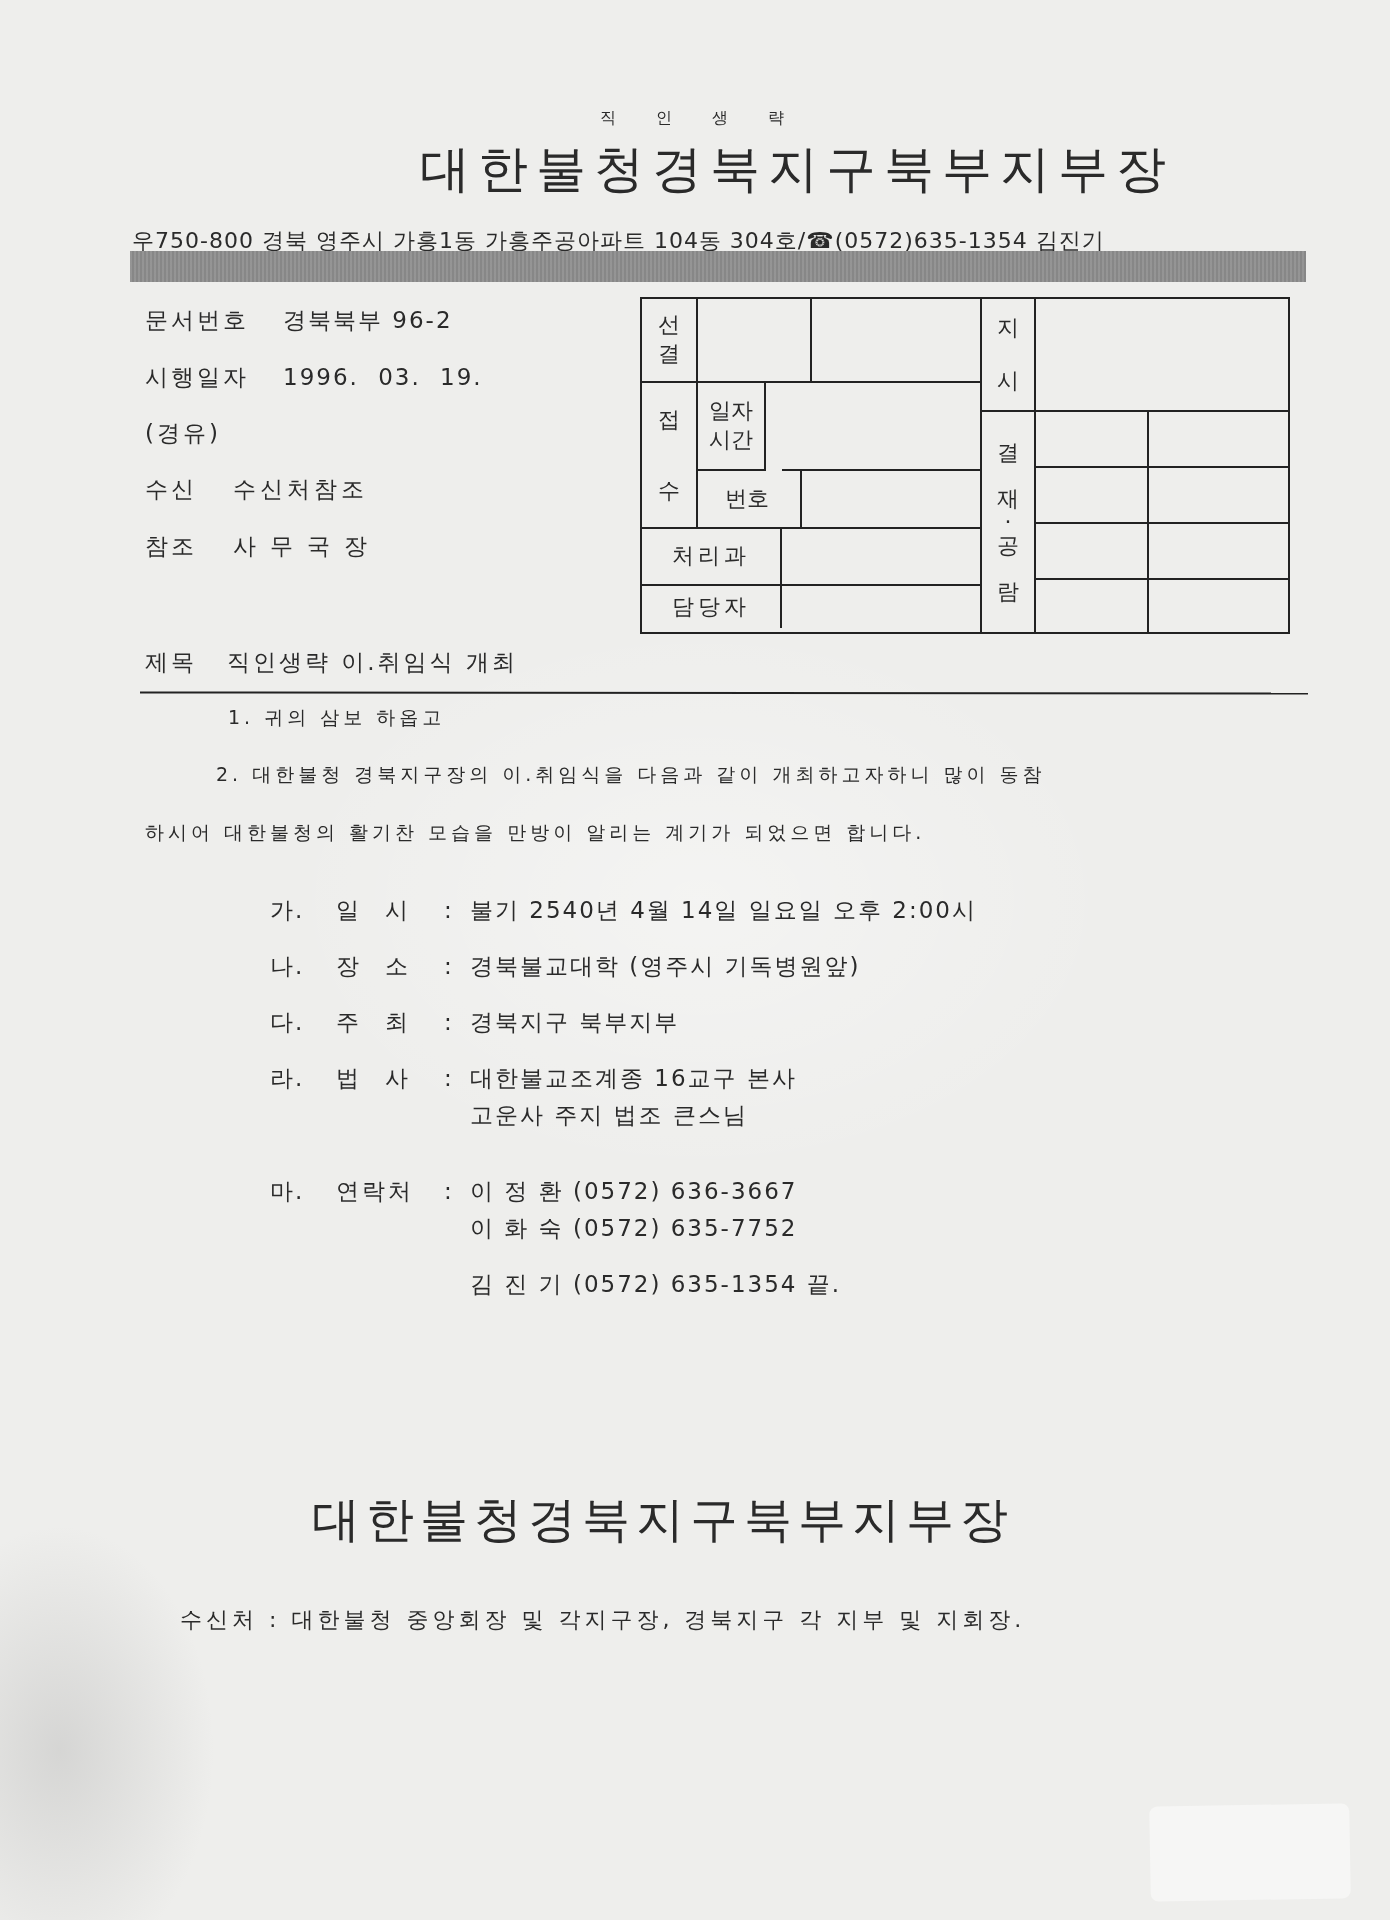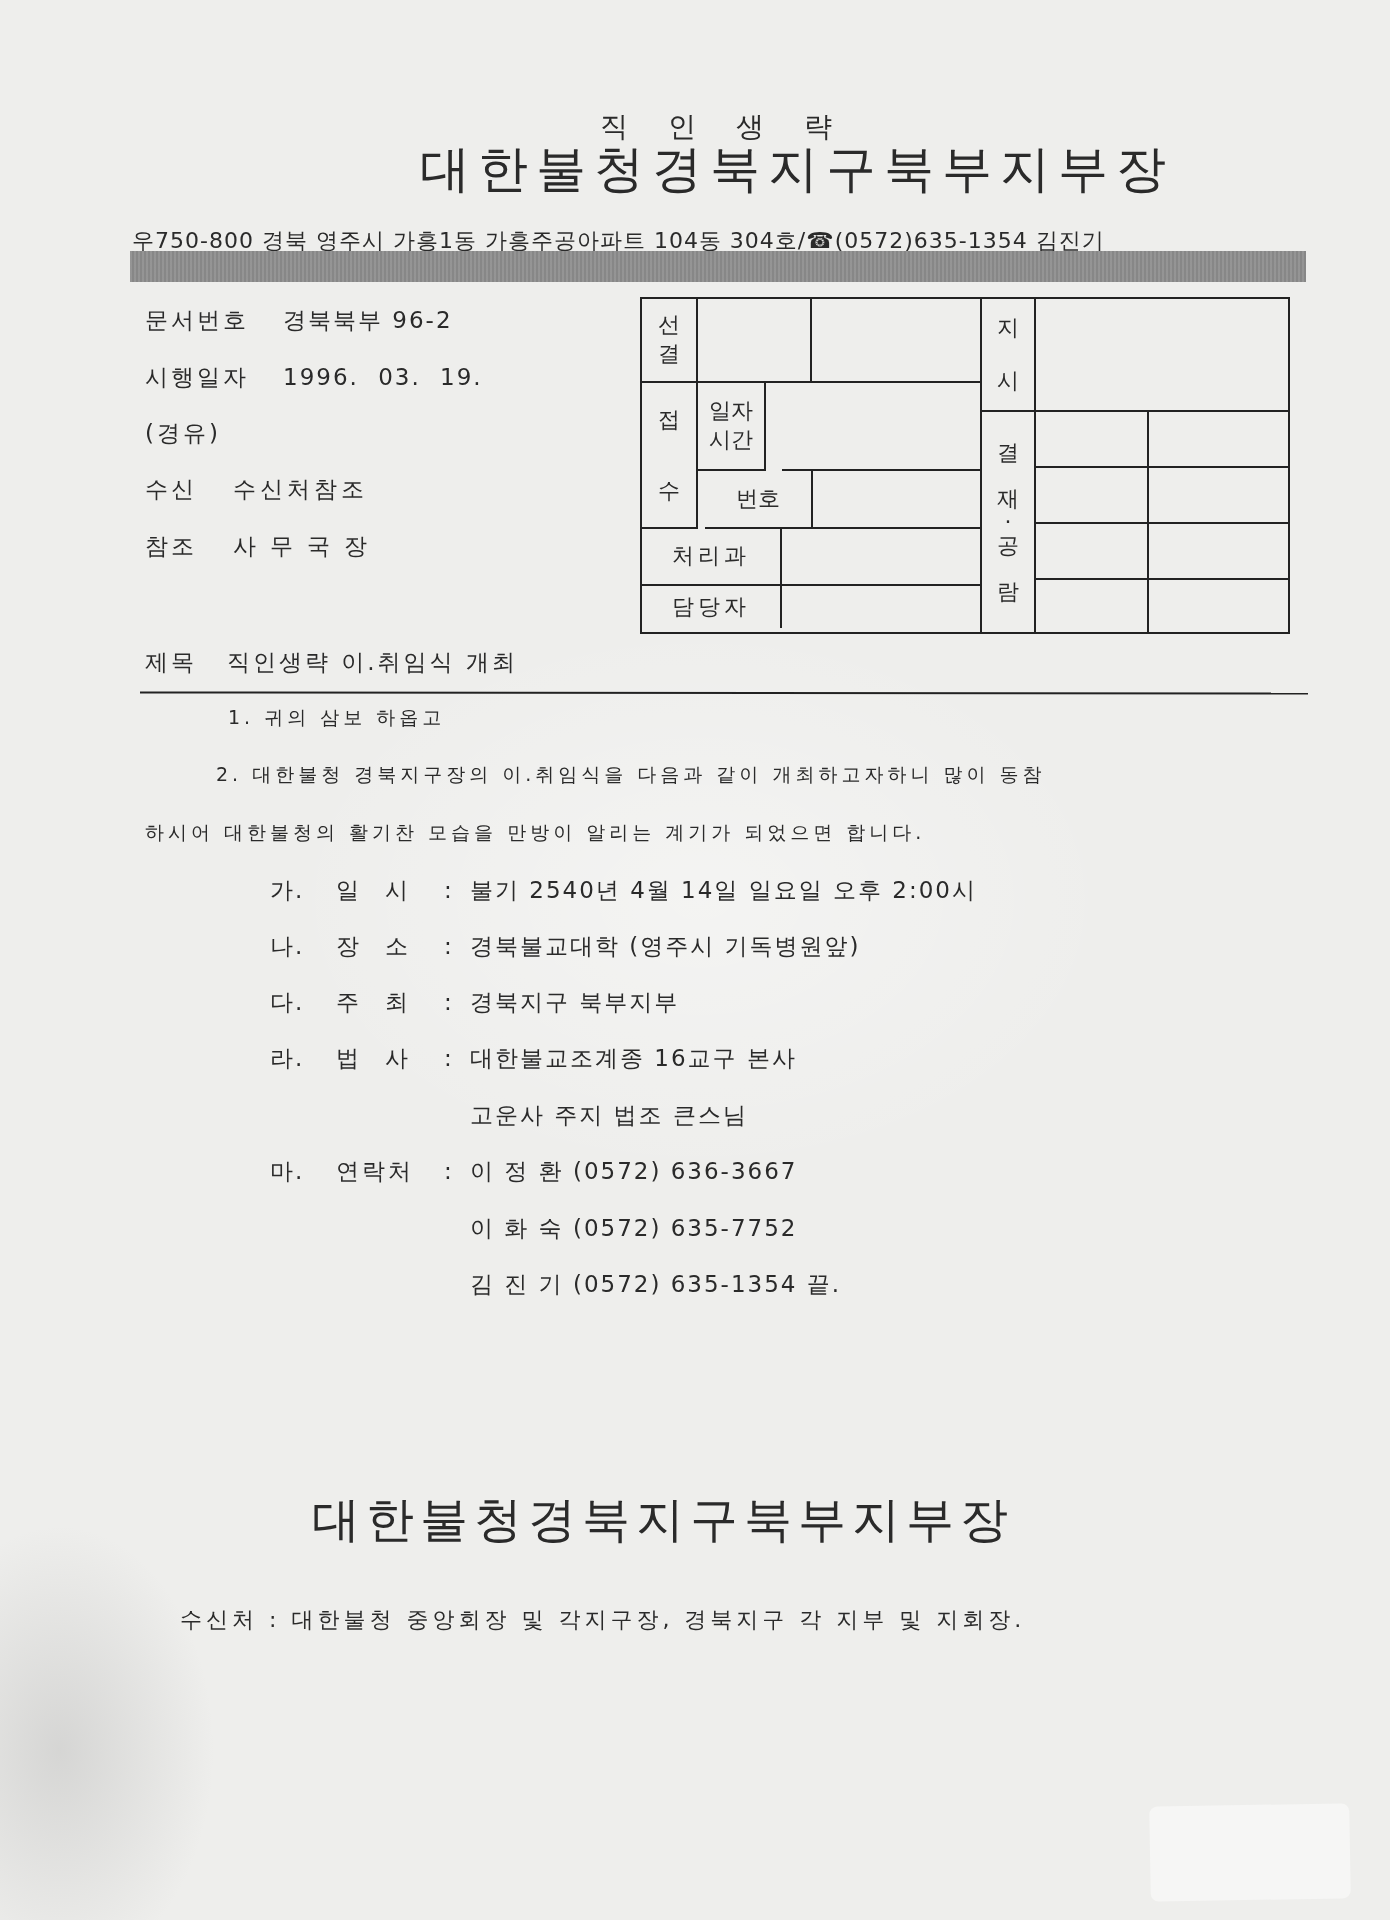--- a/index.html
+++ b/index.html
@@ -6,42 +6,42 @@
     body {
       width: 1390px; height: 1920px; position: relative; overflow: hidden;
       background: #eeeeec;
       background-image:
         radial-gradient(ellipse 220px 320px at 60px 1750px, rgba(150,150,150,0.28), rgba(150,150,150,0) 70%),
         radial-gradient(ellipse 600px 400px at 700px 900px, rgba(255,255,255,0.35), rgba(255,255,255,0) 70%);
       font-family: "DejaVu Serif", "Liberation Serif", serif;
       color: #2a2a2a;
     }
     .abs { position: absolute; }
-    .stamp-note { left: 600px; top: 108px; width: 300px; font-size: 28px; letter-spacing: 40px; white-space: nowrap; }
+    .stamp-note { left: 600px; top: 108px; width: 300px; font-size: 16px; letter-spacing: 40px; white-space: nowrap; }
     .org-title { left: 420px; top: 136px; font-size: 50px; letter-spacing: 8px; white-space: nowrap; font-family: "DejaVu Sans", sans-serif; font-weight: normal; }
     .address { left: 132px; top: 226px; font-size: 22px; letter-spacing: 1px; white-space: nowrap; font-family: "DejaVu Sans", sans-serif; }
     .band { left: 130px; top: 251px; width: 1176px; height: 31px; background: #8e8e8e;
             background-image: repeating-linear-gradient(90deg, rgba(255,255,255,0.06) 0 2px, rgba(0,0,0,0.05) 2px 4px); }
     .meta-row { left: 145px; font-size: 23px; letter-spacing: 3px; white-space: nowrap; font-family: "DejaVu Sans", sans-serif; }
     .meta-row .lbl { display: inline-block; min-width: 120px; margin-right: 18px; }
     .meta-row .val { letter-spacing: 2px; }
     .meta-row .val-wide { letter-spacing: 14px; }
 
     
     .grid { left: 640px; top: 297px; width: 650px; height: 337px; border: 2px solid #222; box-sizing: border-box; }
     .cell { position: absolute; border-color: #222; border-style: solid; border-width: 0; box-sizing: border-box;
             display: flex; align-items: center; justify-content: center; text-align: center;
             font-size: 22px; font-family: "DejaVu Sans", sans-serif; line-height: 1.3; }
 
     .subject { left: 145px; top: 647px; font-size: 23px; letter-spacing: 3px; white-space: nowrap; font-family: "DejaVu Sans", sans-serif; }
     .rule { left: 140px; top: 692px; width: 1168px; height: 2px; background: #222; transform: rotate(0.05deg); }
     .body-line { font-size: 19px; letter-spacing: 4px; white-space: nowrap; font-family: "DejaVu Sans", sans-serif; }
     .item { left: 270px; font-size: 23px; white-space: nowrap; font-family: "DejaVu Sans", sans-serif; letter-spacing: 2px; }
     .item .mk { display: inline-block; width: 66px; }
-    .item .key { display: inline-block; width: 108px; letter-spacing: 26px; }
+    .item .key { display: inline-block; width: 108px; letter-spacing: 26px; margin-top: 20px; }
     .item .colon { display: inline-block; width: 26px; }
     .cont { left: 470px; font-size: 23px; white-space: nowrap; font-family: "DejaVu Sans", sans-serif; letter-spacing: 2px; }
     .signer { left: 312px; top: 1488px; font-size: 48px; letter-spacing: 6px; white-space: nowrap; font-family: Liberation Mono, monospace; }
     .recipients { left: 180px; top: 1605px; font-size: 22px; letter-spacing: 4px; white-space: nowrap; font-family: "DejaVu Sans", sans-serif; }
     .sticker { left: 1150px; top: 1805px; width: 200px; height: 95px; background: #f6f6f5; border-radius: 8px; transform: rotate(-1deg); }
   </style>
 </head>
 <body>
 
 <div class="abs stamp-note">직인생략</div>
@@ -71,21 +71,21 @@
 결</div>
   <div class="cell" style="left:56px;top:0;width:114px;height:84px;border-right-width:2px;border-bottom-width:2px"></div>
   <div class="cell" style="left:170px;top:0;width:168px;height:84px;border-bottom-width:2px"></div>
 
   <div class="cell" style="left:0;top:84px;width:56px;height:146px;border-right-width:2px;border-bottom-width:2px;white-space:pre-line;line-height:1.6">접
 
 수</div>
   <div class="cell" style="left:56px;top:84px;width:68px;height:88px;border-right-width:2px;border-bottom-width:2px;white-space:pre-line">일자
 시간</div>
   <div class="cell" style="left:140px;top:84px;width:198px;height:88px;border-bottom-width:2px"></div>
-  <div class="cell" style="left:63px;top:172px;width:108px;height:58px;border-right-width:2px;border-bottom-width:2px">번호</div>
+  <div class="cell" style="left:52px;top:172px;width:108px;height:58px;border-right-width:2px;border-bottom-width:2px">번호</div>
   <div class="cell" style="left:140px;top:172px;width:198px;height:58px;border-bottom-width:2px"></div>
 
   <div class="cell" style="left:0;top:230px;width:140px;height:57px;border-right-width:2px;border-bottom-width:2px;letter-spacing:4px">처리과</div>
   <div class="cell" style="left:140px;top:230px;width:198px;height:57px;border-bottom-width:2px"></div>
 
   <div class="cell" style="left:0;top:287px;width:140px;height:42px;border-right-width:2px;letter-spacing:4px">담당자</div>
   <div class="cell" style="left:140px;top:287px;width:198px;height:46px"></div>
 
   <div class="cell" style="left:338px;top:0;width:56px;height:113px;border-left-width:2px;border-right-width:2px;border-bottom-width:2px;white-space:pre-line;line-height:1.2">지
 

